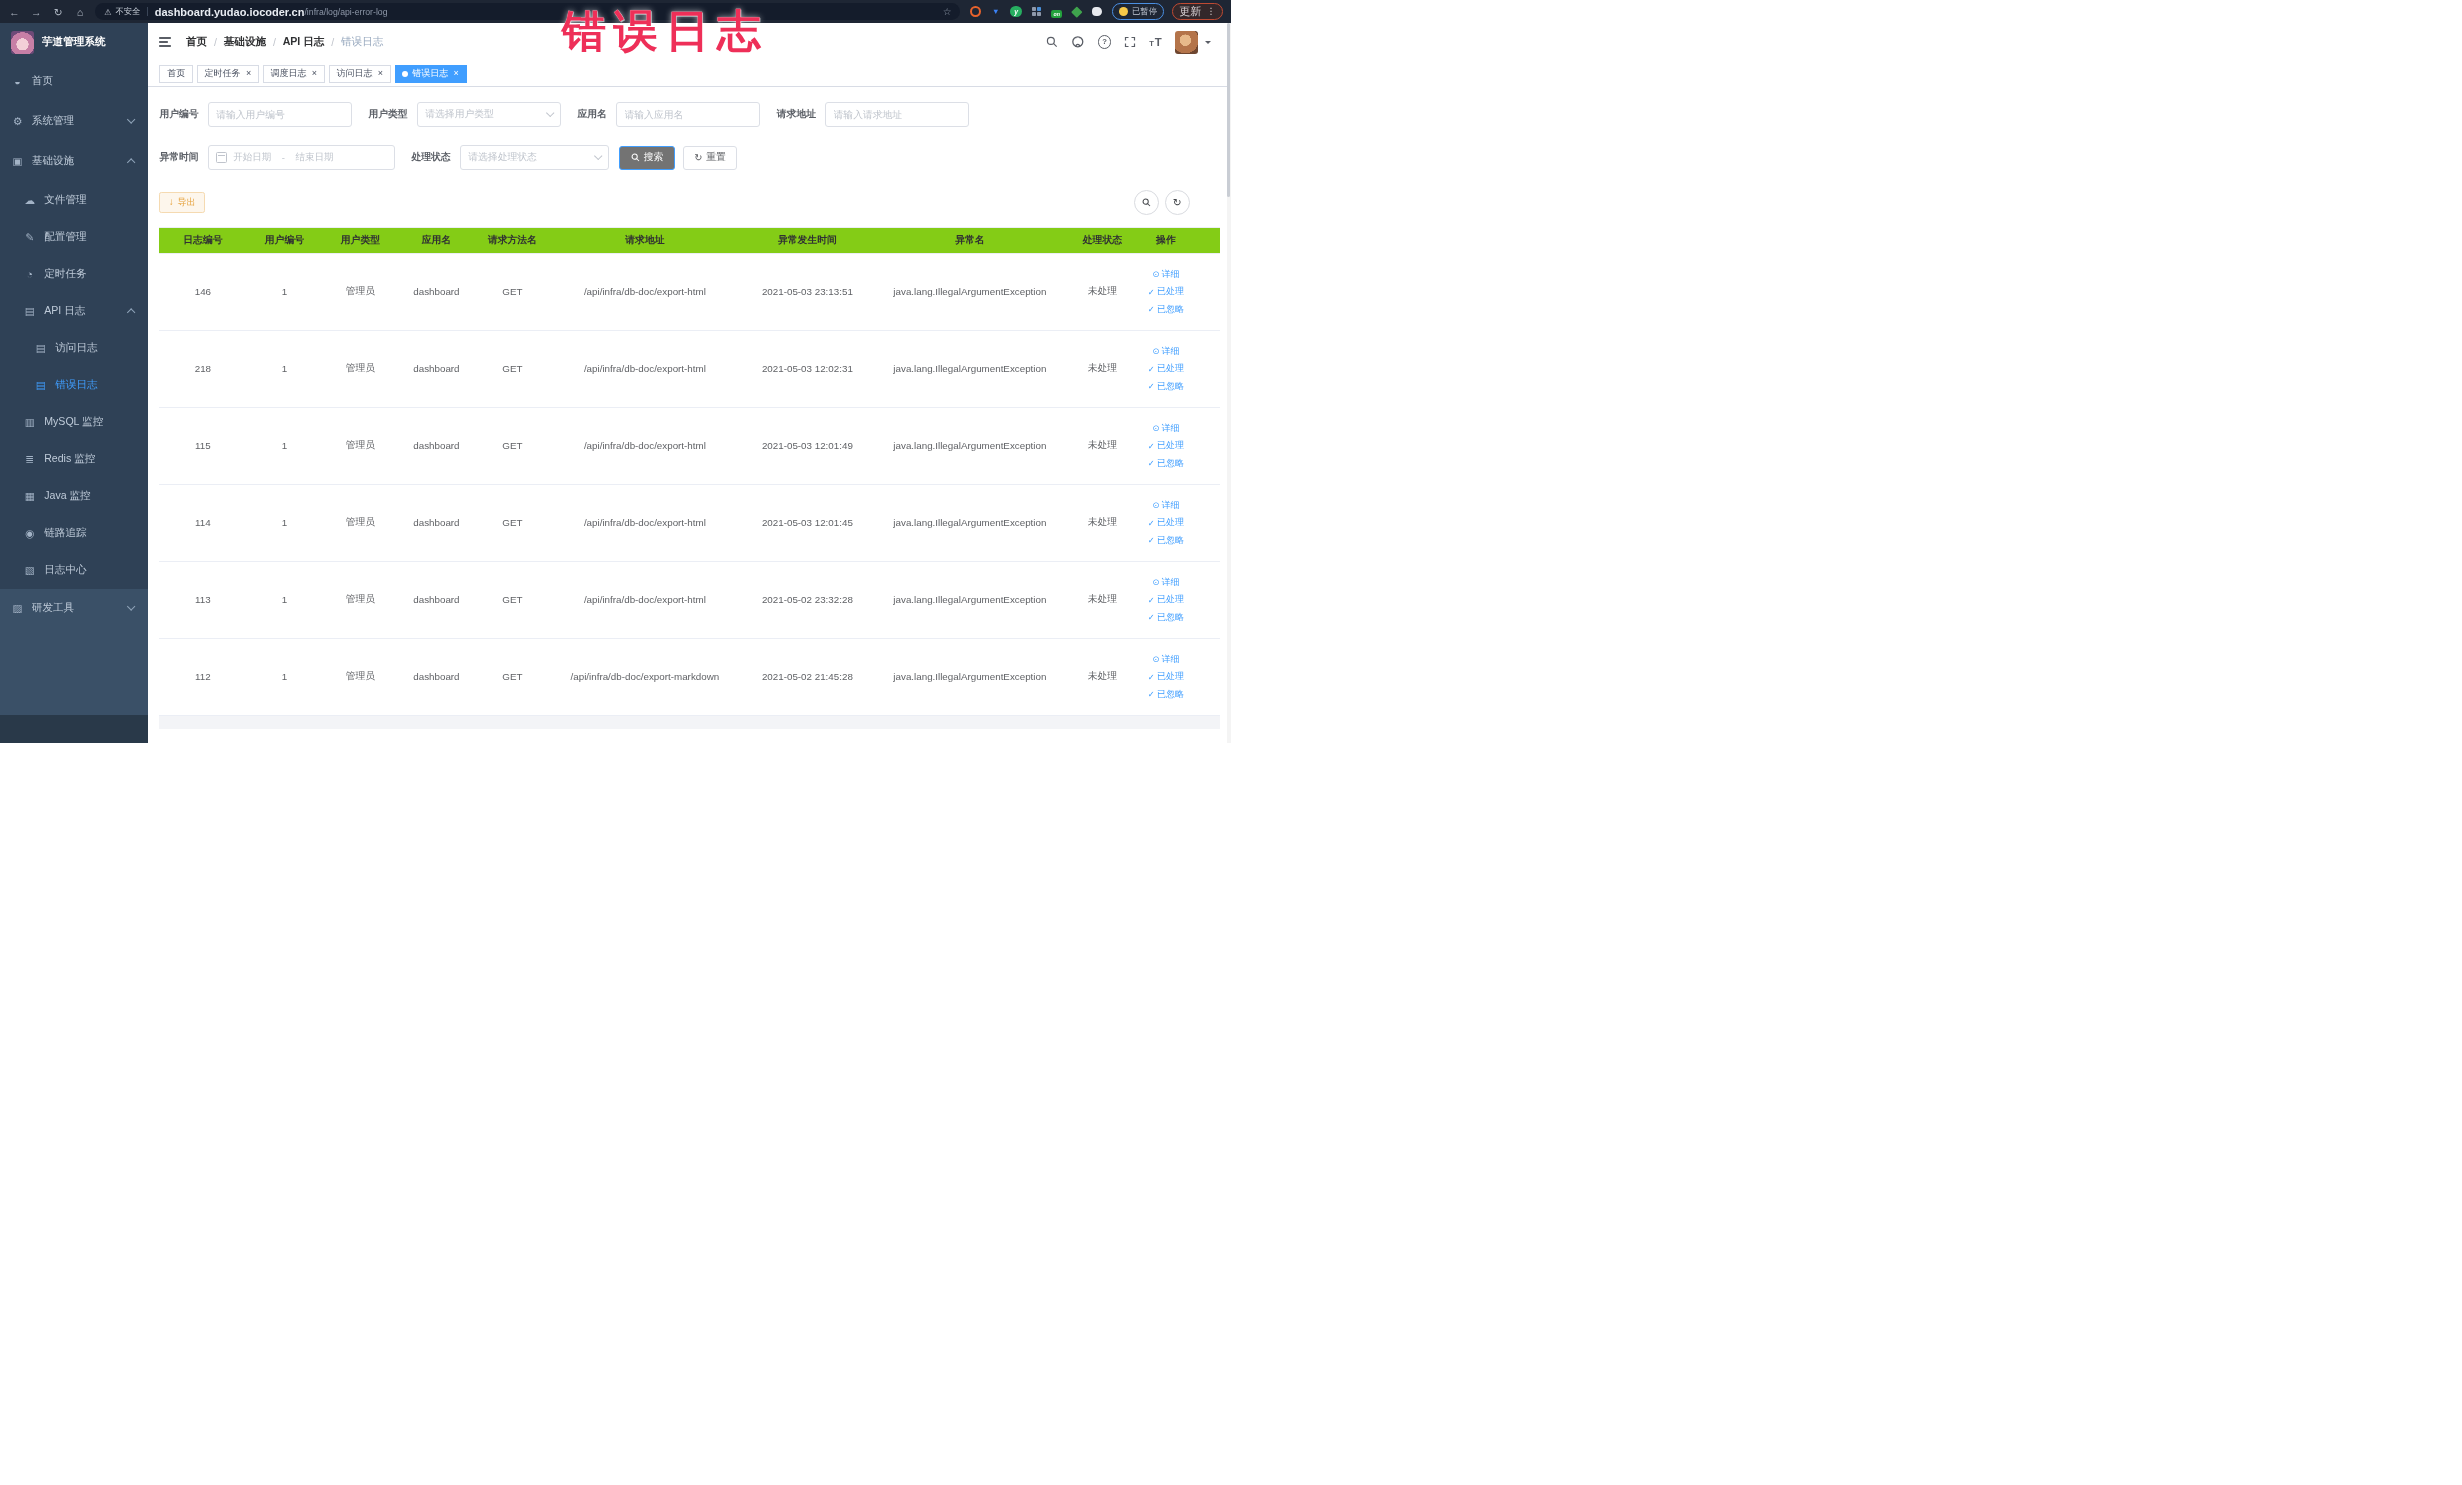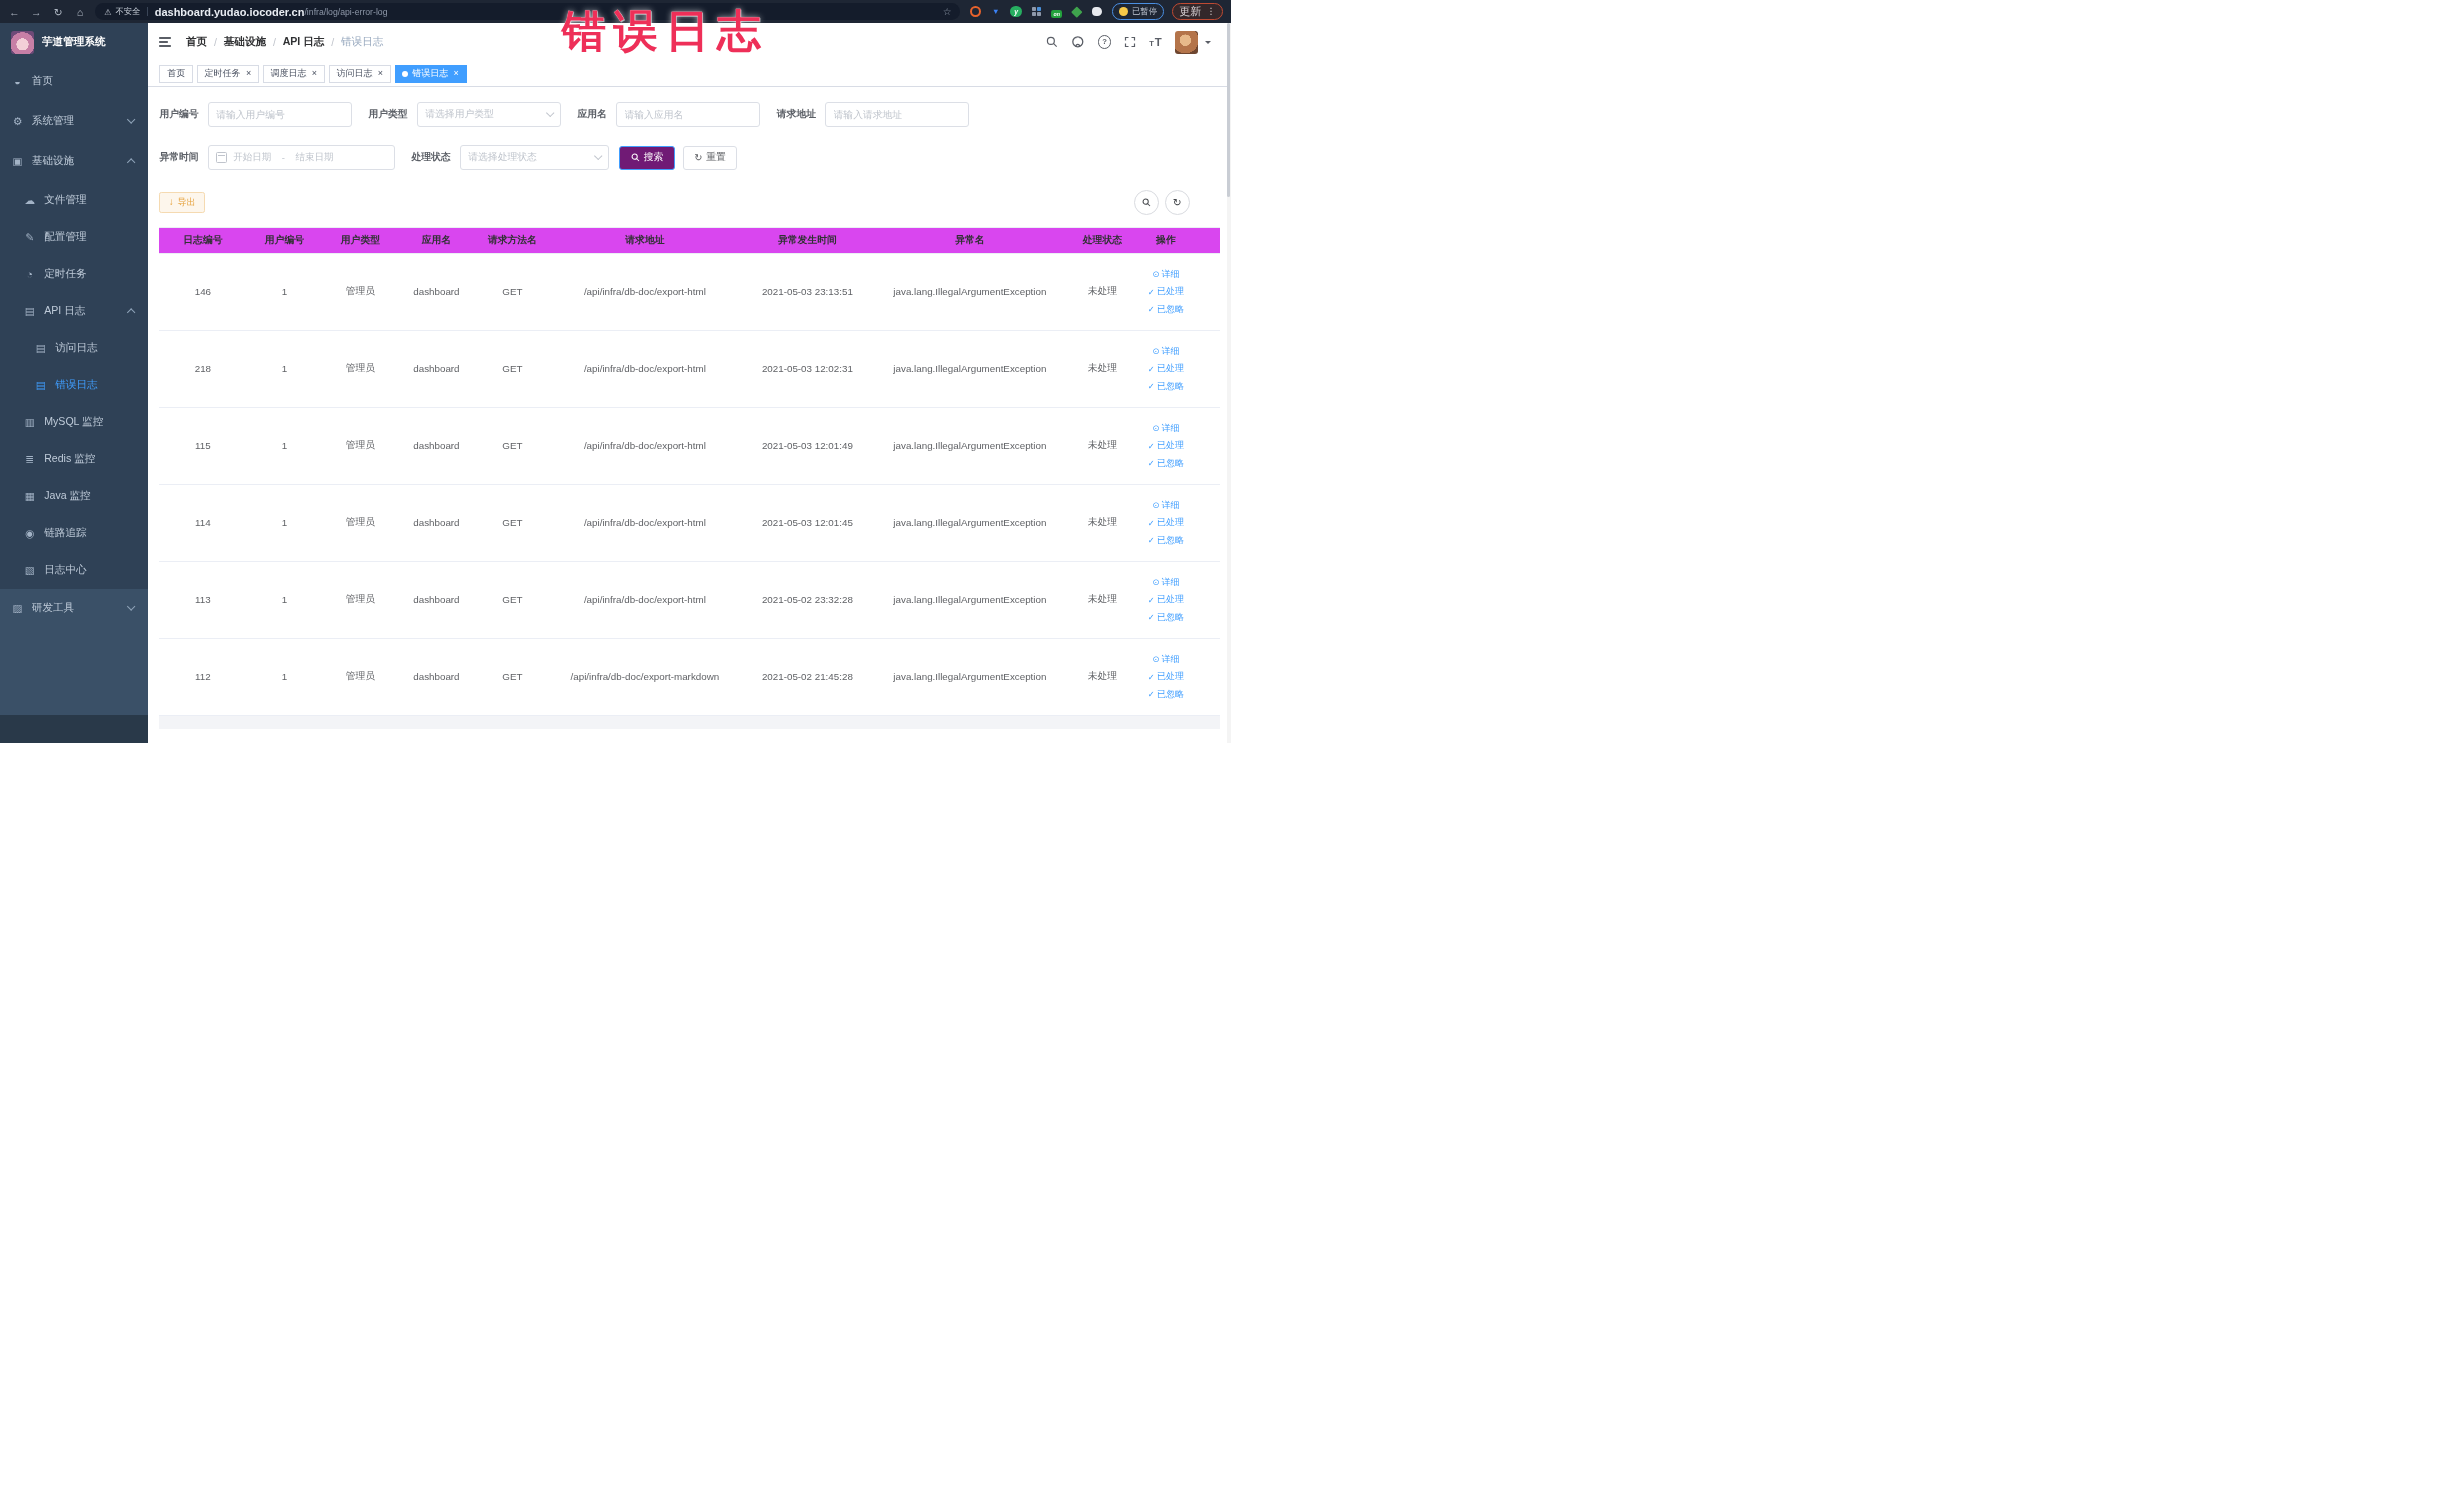--- a/index.html
+++ b/index.html
@@ -106,34 +106,34 @@
   .sel-caret{width:5.3px;height:5.3px;border-right:1px solid #c0c4cc;border-bottom:1px solid #c0c4cc;
              transform:rotate(45deg) translateY(-1.5px);margin-left:auto}
   .date-range{width:170px;height:23px;border:0.8px solid #dcdfe6;border-radius:3px;display:flex;
               align-items:center;padding:0 7.6px;background:#fff;cursor:pointer}
   .cal{width:9px;height:9px;border:0.9px solid #c0c4cc;border-radius:1.5px;position:relative;margin-right:6px;flex:none}
   .cal:before{content:"";position:absolute;top:1.9px;left:0.8px;right:0.8px;height:0.9px;background:#c0c4cc}
   .d-ph{font-size:9.5px;color:#bfc4cc}
   .d-sep{font-size:9.5px;color:#bfc4cc;margin:0 10.6px}
   .btn{display:inline-flex;align-items:center;justify-content:center;gap:3.8px;border-radius:3px;
        font-size:9.8px;cursor:pointer;box-sizing:border-box}
-  .btn-primary{height:24px;padding:0 10.6px;background:#701a75;border:0.8px solid #409eff;color:#fff;margin-left:10.6px}
+  .btn-primary{height:24px;padding:0 10.6px;background:#737373;border:0.8px solid #409eff;color:#fff;margin-left:10.6px}
   .btn-plain{height:24px;padding:0 10.6px;background:#fff;border:0.8px solid #dcdfe6;color:#606266;margin-left:7.6px}
   .btn-export{height:21px;padding:0 8.3px;background:#fdf6ec;border:0.8px solid #f5dab1;color:#e6a23c;
               font-size:9px;border-radius:2.3px}
   .icon-glyph{font-size:9.8px;line-height:1}
 
   .toolbar-row{display:flex;align-items:center;margin-top:19.7px}
   .circ-btns{margin-left:auto;display:flex;gap:6px;padding-right:30px}
   .circ{width:23px;height:23px;border-radius:50%;border:0.8px solid #d9dbe0;background:#fff;display:flex;
         align-items:center;justify-content:center;cursor:pointer;color:#46494d}
 
   
   .table-wrap{margin-top:12px;border-top:0.8px solid #ebeef5}
-  .th-row{display:flex;height:25px;background:#d946ef;border-bottom:0.8px solid #ebeef5}
+  .th-row{display:flex;height:25px;background:#84cc16;border-bottom:0.8px solid #ebeef5}
   .th-cell{display:flex;align-items:center;justify-content:center;font-size:9.8px;font-weight:700;
            color:#303133;box-sizing:border-box;padding:0 3px}
   .t-row{display:flex;height:76px;border-bottom:0.8px solid #ebeef5}
   .t-cell{display:flex;align-items:center;justify-content:center;font-size:9.8px;color:#606266;
           text-align:center;box-sizing:border-box;padding:0 3px;word-break:break-all}
   .t-cell.actions{flex-direction:column;gap:4.5px;align-items:center;justify-content:center}
   .act{display:flex;align-items:center;gap:2.3px;color:#409eff;font-size:9px;cursor:pointer;white-space:nowrap}
   .act .aico{font-size:8.3px}
   .row-stub{height:13.6px;background:#f3f4f7}
 

